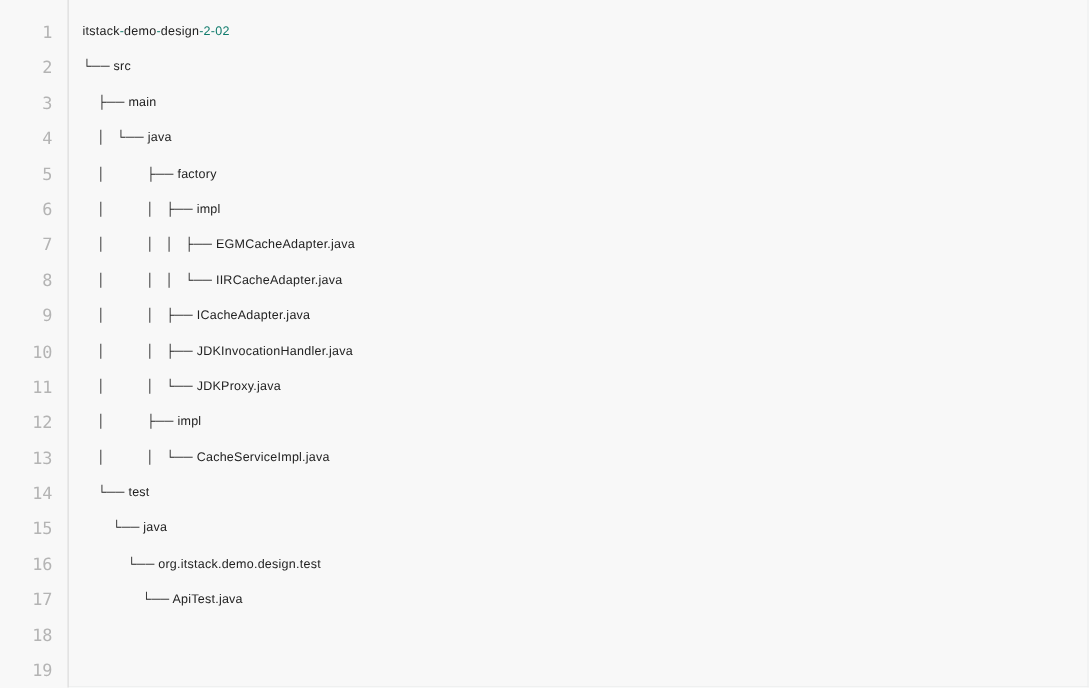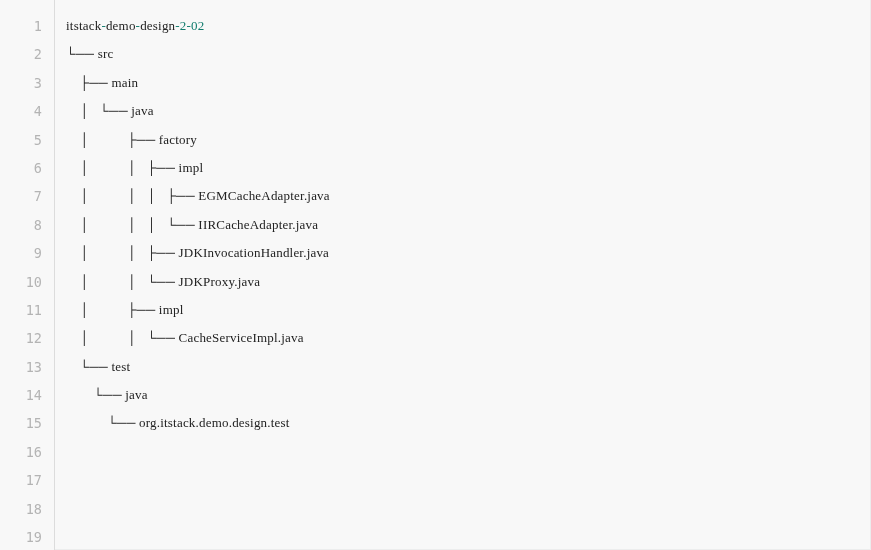--- a/index.html
+++ b/index.html
@@ -52,25 +52,25 @@
   #code-area {
     flex: 1 1 auto;
     box-sizing: border-box;
     padding-top: 12px;
     padding-left: 11px;
     overflow: hidden;
   }
   .code-line {
     height: 28.4px;
     line-height: 28.4px;
-    font-size: 13px;
+    font-size: 10px;
     letter-spacing: 0.2px;
     color: #222222;
     white-space: pre;
-    font-family: Liberation Serif, serif;
+    font-family: Liberation Sans, sans-serif;
   }
 </style>
 </head>
 <body>
 
 <div id="code-block">
 
   <div id="gutter">
       <span class="ln">1</span>
       <span class="ln">2</span>
@@ -95,22 +95,24 @@
 
   <div id="code-area">
       <div class="code-line"><span>i</span><span>t</span><span>s</span><span>t</span><span>a</span><span>c</span><span>k</span><span style="color: rgb(15, 123, 108);">-</span><span>d</span><span>e</span><span>m</span><span>o</span><span style="color: rgb(15, 123, 108);">-</span><span>d</span><span>e</span><span>s</span><span>i</span><span>g</span><span>n</span><span style="color: rgb(15, 123, 108);">-</span><span style="color: rgb(15, 123, 108);">2</span><span style="color: rgb(15, 123, 108);">-</span><span style="color: rgb(15, 123, 108);">0</span><span style="color: rgb(15, 123, 108);">2</span></div>
       <div class="code-line">└── src</div>
       <div class="code-line">    ├── main</div>
       <div class="code-line">    │   └── java</div>
       <div class="code-line">    │           ├── factory</div>
       <div class="code-line">    │           │   ├── impl</div>
       <div class="code-line">    │           │   │   ├── EGMCacheAdapter.java</div>
       <div class="code-line">    │           │   │   └── IIRCacheAdapter.java</div>
+      <div class="code-line">    │           │   ├── ICacheAdapter.java</div>
       <div class="code-line">    │           │   ├── JDKInvocationHandler.java</div>
       <div class="code-line">    │           │   └── JDKProxy.java</div>
       <div class="code-line">    │           ├── impl</div>
       <div class="code-line">    │           │   └── CacheServiceImpl.java</div>
       <div class="code-line">    └── test</div>
       <div class="code-line">        └── java</div>
       <div class="code-line">            └── org.itstack.demo.design.test</div>
+      <div class="code-line">                └── ApiTest.java</div>
     </div>
 
 </div>
 
 </body></html>

